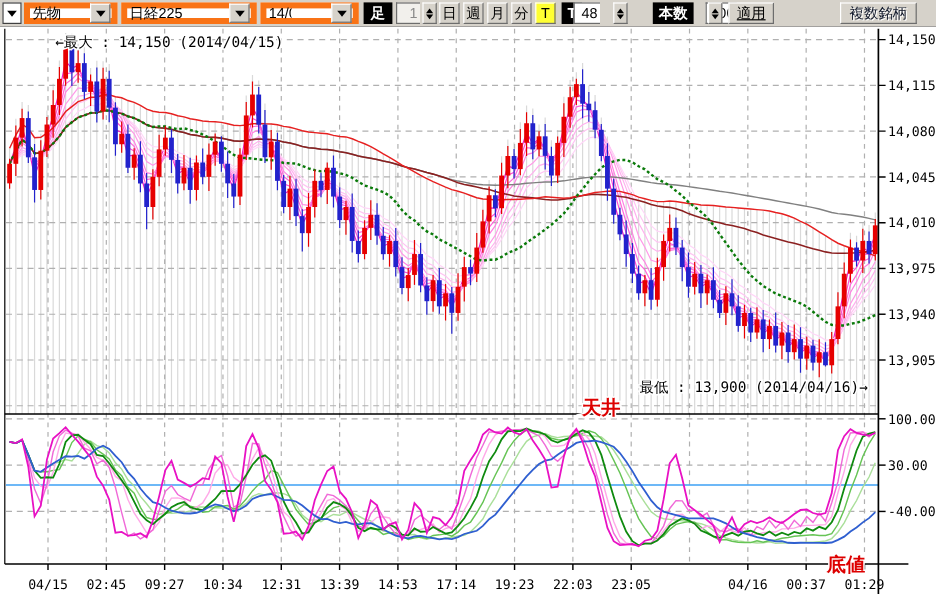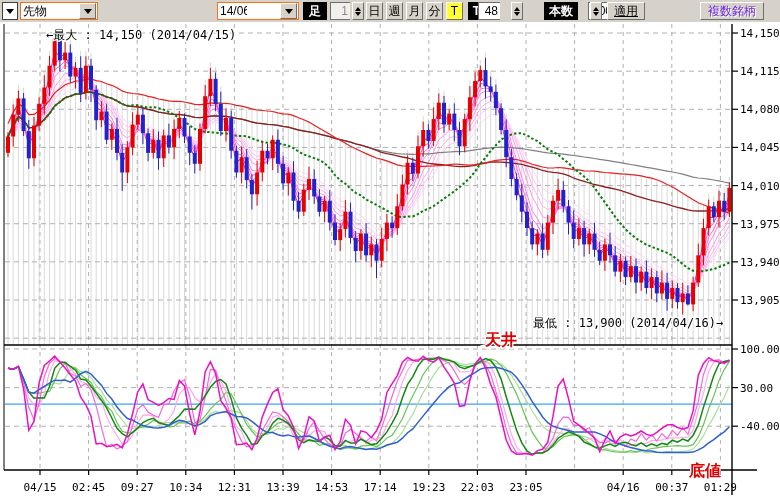--- a/index.html
+++ b/index.html
@@ -2,34 +2,34 @@
 <html><head>
 <meta charset="utf-8">
 <style>
   html,body{margin:0;padding:0;background:#c0c0c0;}
   .app{position:relative;width:780px;height:500px;background:#fff;overflow:hidden;
        font-family:"Liberation Sans",sans-serif;}
   
   .toolbar{position:absolute;left:0;top:0;width:780px;height:22px;background:#d6d2ca;
            border-bottom:1px solid #404040;}
   .tb{position:absolute;top:2px;height:18px;box-sizing:border-box;font-size:12px;line-height:14px;}
-  .combo{background:#fff;border:1px solid #f97316;display:flex;align-items:center;}
+  .combo{background:#fff;border:5px solid #f97316;display:flex;align-items:center;}
   .combo .txt{flex:1;padding:1px 2px;white-space:nowrap;overflow:hidden;font-size:12px;}
   .dbtn{width:15px;height:14px;margin:1px;background:#d6d2ca;
         border:1px solid;border-color:#fff #6d6d6d #6d6d6d #fff;
         display:flex;align-items:center;justify-content:center;}
   .dbtn .tri{width:0;height:0;border-left:4px solid transparent;border-right:4px solid transparent;
              border-top:5px solid #000;}
   .minicombo{background:#fff;border:1px solid #404040;display:flex;align-items:center;justify-content:center;}
   .tag{background:#000;color:#fff;display:flex;align-items:center;justify-content:center;
        font-size:12px;font-weight:bold;}
   .pbtn{background:#d6d2ca;border:1px solid;border-color:#fff #6d6d6d #6d6d6d #fff;
         display:flex;align-items:center;justify-content:center;font-size:12px;}
   .pbtn.yellow{background:#ffff33;}
-  .pbtn.disabled{color:#6d28d9;text-shadow:1px 1px 0 #fff;}
+  .pbtn.disabled{color:#0f172a;text-shadow:1px 1px 0 #fff;}
   .valbox{background:#fff;border:1px solid #6d6d6d;border-right:none;text-align:right;
           padding:1px 2px;font-size:12px;}
   .valbox.dim{color:#8a8a8a;background:#f2f0ec;}
   .spin{width:12px;background:#d6d2ca;border:1px solid;border-color:#fff #6d6d6d #6d6d6d #fff;
         display:flex;flex-direction:column;align-items:center;justify-content:center;gap:1px;}
   .spin .up{width:0;height:0;border-left:3px solid transparent;border-right:3px solid transparent;
             border-bottom:4px solid #000;}
   .spin .dn{width:0;height:0;border-left:3px solid transparent;border-right:3px solid transparent;
             border-top:4px solid #000;}
   svg text{font-family:"DejaVu Sans Mono","Liberation Mono",monospace;}
@@ -44,20 +44,26 @@
       <span class="tri" style="width:0;height:0;border-left:4px solid transparent;border-right:4px solid transparent;border-top:5px solid #000;"></span>
     </div>
 
     <div class="tb combo" style="left:20px;width:78px;">
       <span class="txt">先物</span>
       <span class="dbtn">
           <span class="tri"></span>
         </span>
     </div>
 
+    <div class="tb combo" style="left:101px;width:113px;">
+      <span class="txt">日経225</span>
+      <span class="dbtn">
+          <span class="tri"></span>
+        </span>
+    </div>
 
     <div class="tb combo" style="left:217px;width:82px;gap:32px;">
       <span class="txt">14/06</span>
       <span class="dbtn">
           <span class="tri"></span>
         </span>
     </div>
 
     <div class="tb tag" style="left:303px;width:24px;">足</div>
     <div class="tb valbox dim" style="left:330px;width:20px;">1</div>

